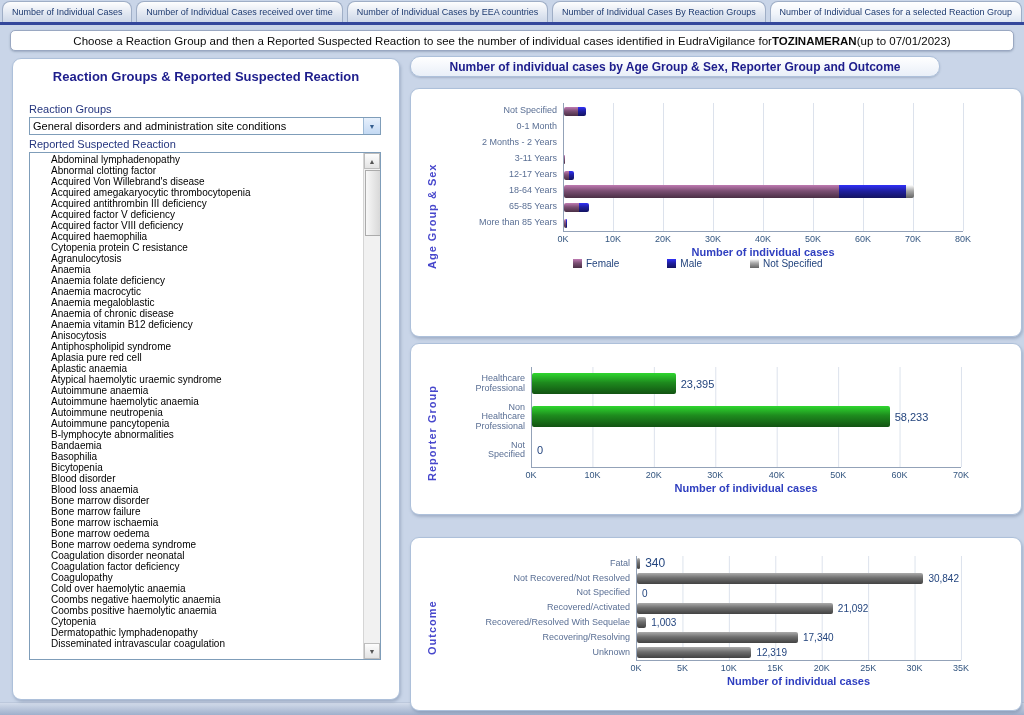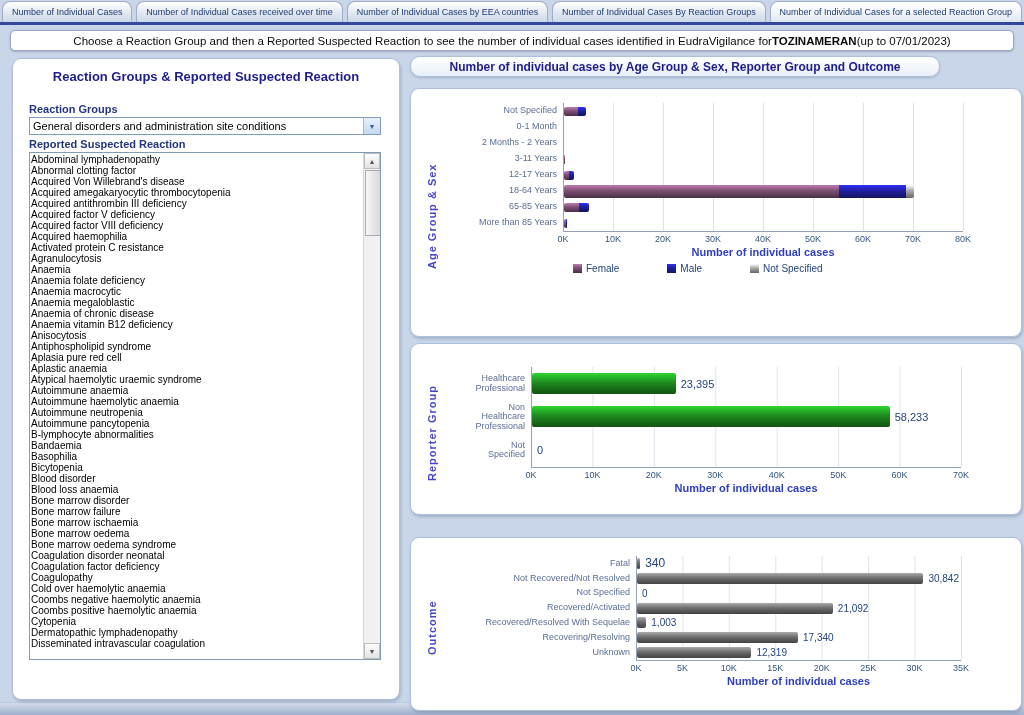--- a/index.html
+++ b/index.html
@@ -35,33 +35,33 @@
                  border:1px solid #ADC0DA; border-radius:10px; display:flex;
                  align-items:center; justify-content:center; font-size:12px; font-weight:bold;
                  color:#1D1D8C; box-shadow:0 1px 2px rgba(60,80,110,.25); z-index:1; }
   .chart-panel { left:410px; width:612px; }
   #c1 { top:88px;  height:249px; }
   #c2 { top:343px; height:172px; }
   #c3 { top:537px; height:174px; }
 
   
   .lp-title { margin-top:10px; text-align:center; font-size:13px; font-weight:bold; color:#1D1D8C; }
-  .lp-label { position:absolute; left:16px; font-size:11px; font-weight:bold; color:#24357E; }
+  .lp-label { position:absolute; left:16px; font-size:11px; font-weight:normal; color:#24357E; }
   .lbl-groups { top:44px; } .lbl-reaction { top:79px; }
   .select-box { position:absolute; left:16px; top:58px; width:352px; height:18px;
                 border:1px solid #7F9DB9; background:#fff; display:flex; align-items:center;
                 box-sizing:border-box; }
   .select-text { flex:1; font-size:11px; padding-left:3px; color:#000; white-space:nowrap; overflow:hidden; }
   .select-arrow { width:16px; align-self:stretch; background:linear-gradient(#E7F0FC,#C3D9F3);
                   border-left:1px solid #9EBAD6; display:flex; align-items:center;
                   justify-content:center; font-size:7px; color:#355E8E; }
   .listbox { position:absolute; left:16px; top:93px; width:352px; height:508px;
              border:1px solid #7F9DB9; background:#fff; overflow:hidden; box-sizing:border-box; }
   .list-items { position:absolute; top:1px; left:1px; right:18px; }
-  .list-item { font-size:10px; line-height:11px; padding-left:0; color:#000;
+  .list-item { font-size:10px; line-height:11px; padding-left:20px; color:#000;
                white-space:nowrap; overflow:hidden; }
   .vscroll { position:absolute; top:0; right:0; width:17px; height:100%; background:#F1F1F1;
              border-left:1px solid #D5D5D5; box-sizing:border-box; }
   .sb-btn { position:absolute; left:0; width:100%; height:16px;
             background:linear-gradient(#FDFDFD,#E3E3E3); border:1px solid #BDBDBD;
             box-sizing:border-box; display:flex; align-items:center; justify-content:center;
             font-size:7px; color:#555; }
   .sb-up { top:0; } .sb-down { bottom:0; }
   .sb-thumb { position:absolute; left:1px; top:17px; width:14px; height:64px;
               background:linear-gradient(to right,#F8F8F8,#D8D8D8); border:1px solid #ABABAB; }
@@ -76,21 +76,21 @@
   .chart-row { flex:1; display:flex; align-items:center; }
   .row-label { text-align:right; padding-right:6px; box-sizing:border-box; font-size:9px;
                line-height:9.5px; color:#5A6F94; white-space:pre-line; }
   .row-track { position:relative; display:flex; align-items:center; height:100%;
                border-left:1px solid #93A2B8;
                background-image:linear-gradient(to left,#DCE2EC 1px,transparent 1px); }
   .value-label { margin-left:5px; color:#24457E; white-space:nowrap; }
   .ticks { position:relative; height:13px; border-top:1px solid #93A2B8; }
   .tick { position:absolute; top:2px; transform:translateX(-50%); font-size:9px; color:#33557F; }
   .x-title { font-size:11px; font-weight:bold; color:#2F3FC0; text-align:center; margin-top:1px; }
-  .legend { display:flex; align-items:flex-end; margin-top:5px; }
+  .legend { display:flex; align-items:flex-end; }
   .legend-item { display:flex; align-items:center; margin-right:48px; font-size:10px; color:#24457E; }
   .legend-swatch { width:9px; height:9px; margin-right:4px; }
 
   .footer-bar { position:absolute; left:0; bottom:0; width:1024px; height:12px;
                 background:linear-gradient(#D3DCEB,#9FAFCB); border-top:1px solid #BCC8DC; z-index:0; }
 </style>
 </head>
 <body>
 
 <div class="page">
@@ -121,21 +121,21 @@
     <div class="listbox">
       <div class="list-items">
           <div class="list-item">Abdominal lymphadenopathy</div>
           <div class="list-item">Abnormal clotting factor</div>
           <div class="list-item">Acquired Von Willebrand's disease</div>
           <div class="list-item">Acquired amegakaryocytic thrombocytopenia</div>
           <div class="list-item">Acquired antithrombin III deficiency</div>
           <div class="list-item">Acquired factor V deficiency</div>
           <div class="list-item">Acquired factor VIII deficiency</div>
           <div class="list-item">Acquired haemophilia</div>
-          <div class="list-item">Activated protein C resistance</div>
+          <div class="list-item">Cytopenia protein C resistance</div>
           <div class="list-item">Agranulocytosis</div>
           <div class="list-item">Anaemia</div>
           <div class="list-item">Anaemia folate deficiency</div>
           <div class="list-item">Anaemia macrocytic</div>
           <div class="list-item">Anaemia megaloblastic</div>
           <div class="list-item">Anaemia of chronic disease</div>
           <div class="list-item">Anaemia vitamin B12 deficiency</div>
           <div class="list-item">Anisocytosis</div>
           <div class="list-item">Antiphospholipid syndrome</div>
           <div class="list-item">Aplasia pure red cell</div>

